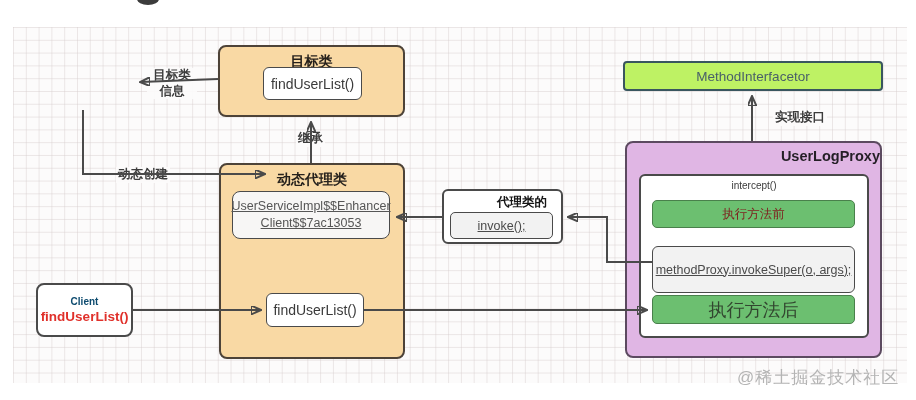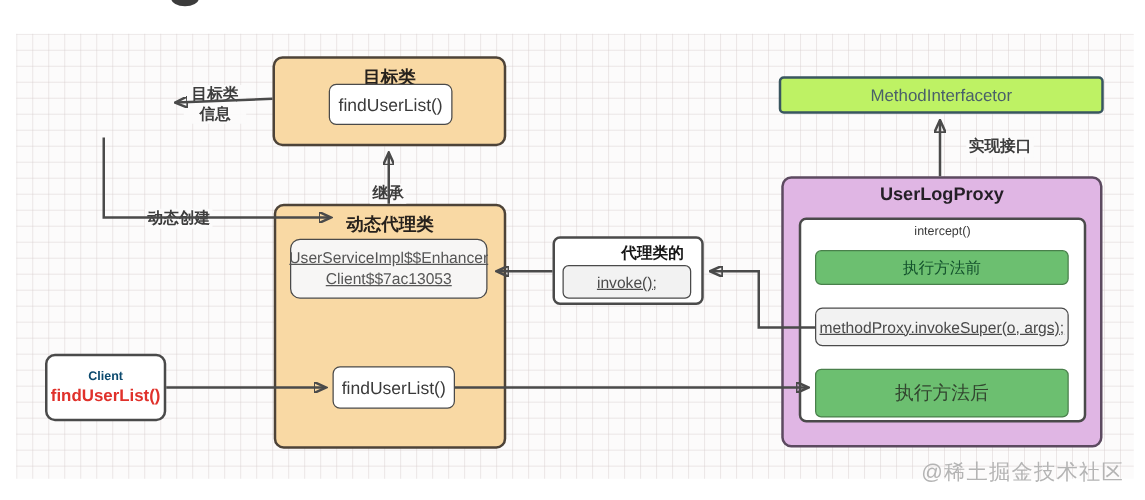--- a/index.html
+++ b/index.html
@@ -67,49 +67,49 @@
 
   .fastclass { left: 442px; top: 189px; width: 121px; height: 55px; border-radius: 6px; }
   .fastclass .node-title { font-size: 12.5px; padding-top: 3px; color: #161616; padding-left: 39px; }
   .fastclass-method { left: 450px; top: 212px; width: 103px; height: 27px;
                       font-size: 12.5px; color: #4a4a4a; border-width: 1.5px; border-radius: 5px; justify-content: center; }
 
   .method-interceptor { left: 623px; top: 61px; width: 260px; height: 30px;
                         font-size: 13.5px; color: #4a6069; }
 
   .userlogproxy { left: 625px; top: 141px; width: 257px; height: 217px; }
-  .userlogproxy-title { text-align: center; font-weight: bold; font-size: 14.5px; color: #241f26; padding-top: 5px; }
+  .userlogproxy-title { text-align: right; font-weight: bold; font-size: 14.5px; color: #241f26; padding-top: 5px; }
   .intercept-box { left: 639px; top: 174px; width: 230px; height: 164px; border-radius: 6px; }
   .intercept-label { position: absolute; left: 639px; top: 180px; width: 230px;
                      text-align: center; font-size: 10px; color: #3a3a3a; }
   .step-before { left: 652px; top: 200px; width: 203px; height: 28px;
-                 font-size: 12.5px; color: #14532d; border-width: 1.5px; }
-  .invoke-call { left: 652px; top: 246px; width: 203px; height: 31px;
+                 font-size: 12.5px; color: #7f1d1d; border-width: 1.5px; }
+  .invoke-call { left: 652px; top: 246px; width: 203px; height: 47px;
                  font-size: 12.5px; color: #4a4a4a; border-width: 1.5px; border-radius: 6px; }
-  .step-after  { left: 652px; top: 295px; width: 203px; height: 39px;
-                 font-size: 15px; color: #32462f; border-width: 1.5px; }
+  .step-after  { left: 652px; top: 295px; width: 203px; height: 29px;
+                 font-size: 18px; color: #32462f; border-width: 1.5px; }
 
   .client { left: 36px; top: 283px; width: 97px; height: 54px;
             flex-direction: column; line-height: 1.3; }
   .client-title { font-weight: bold; font-size: 10px; color: #0c4a6e; }
   .client-method { font-weight: bold; font-size: 13.5px; color: #e0312b; }
 
   .edge-label {
     position: absolute;
     font-size: 12.5px;
     font-weight: bold;
     color: #3d3d3d;
     background: rgba(252,251,251,0.92);
     text-align: center;
     line-height: 1.25;
     padding: 0 2px;
   }
   .lbl-target-info { left: 147px; top: 68px; width: 50px; font-weight: 600; }
   .lbl-dynamic-create { left: 116px; top: 167px; }
-  .lbl-inherit { left: 296px; top: 147px; }
+  .lbl-inherit { left: 296px; top: 131px; }
   .lbl-implement { left: 725px; top: 110px; margin-left: 48px; }
 
   .arrows { position: absolute; left: 0; top: 0; pointer-events: none; }
   .arrows path { stroke: #4a4a4a; stroke-width: 2; fill: none; }
 
   .watermark {
     position: absolute;
     left: 737px; top: 366px;
     font-size: 17px;
     color: #b4b4b4;

